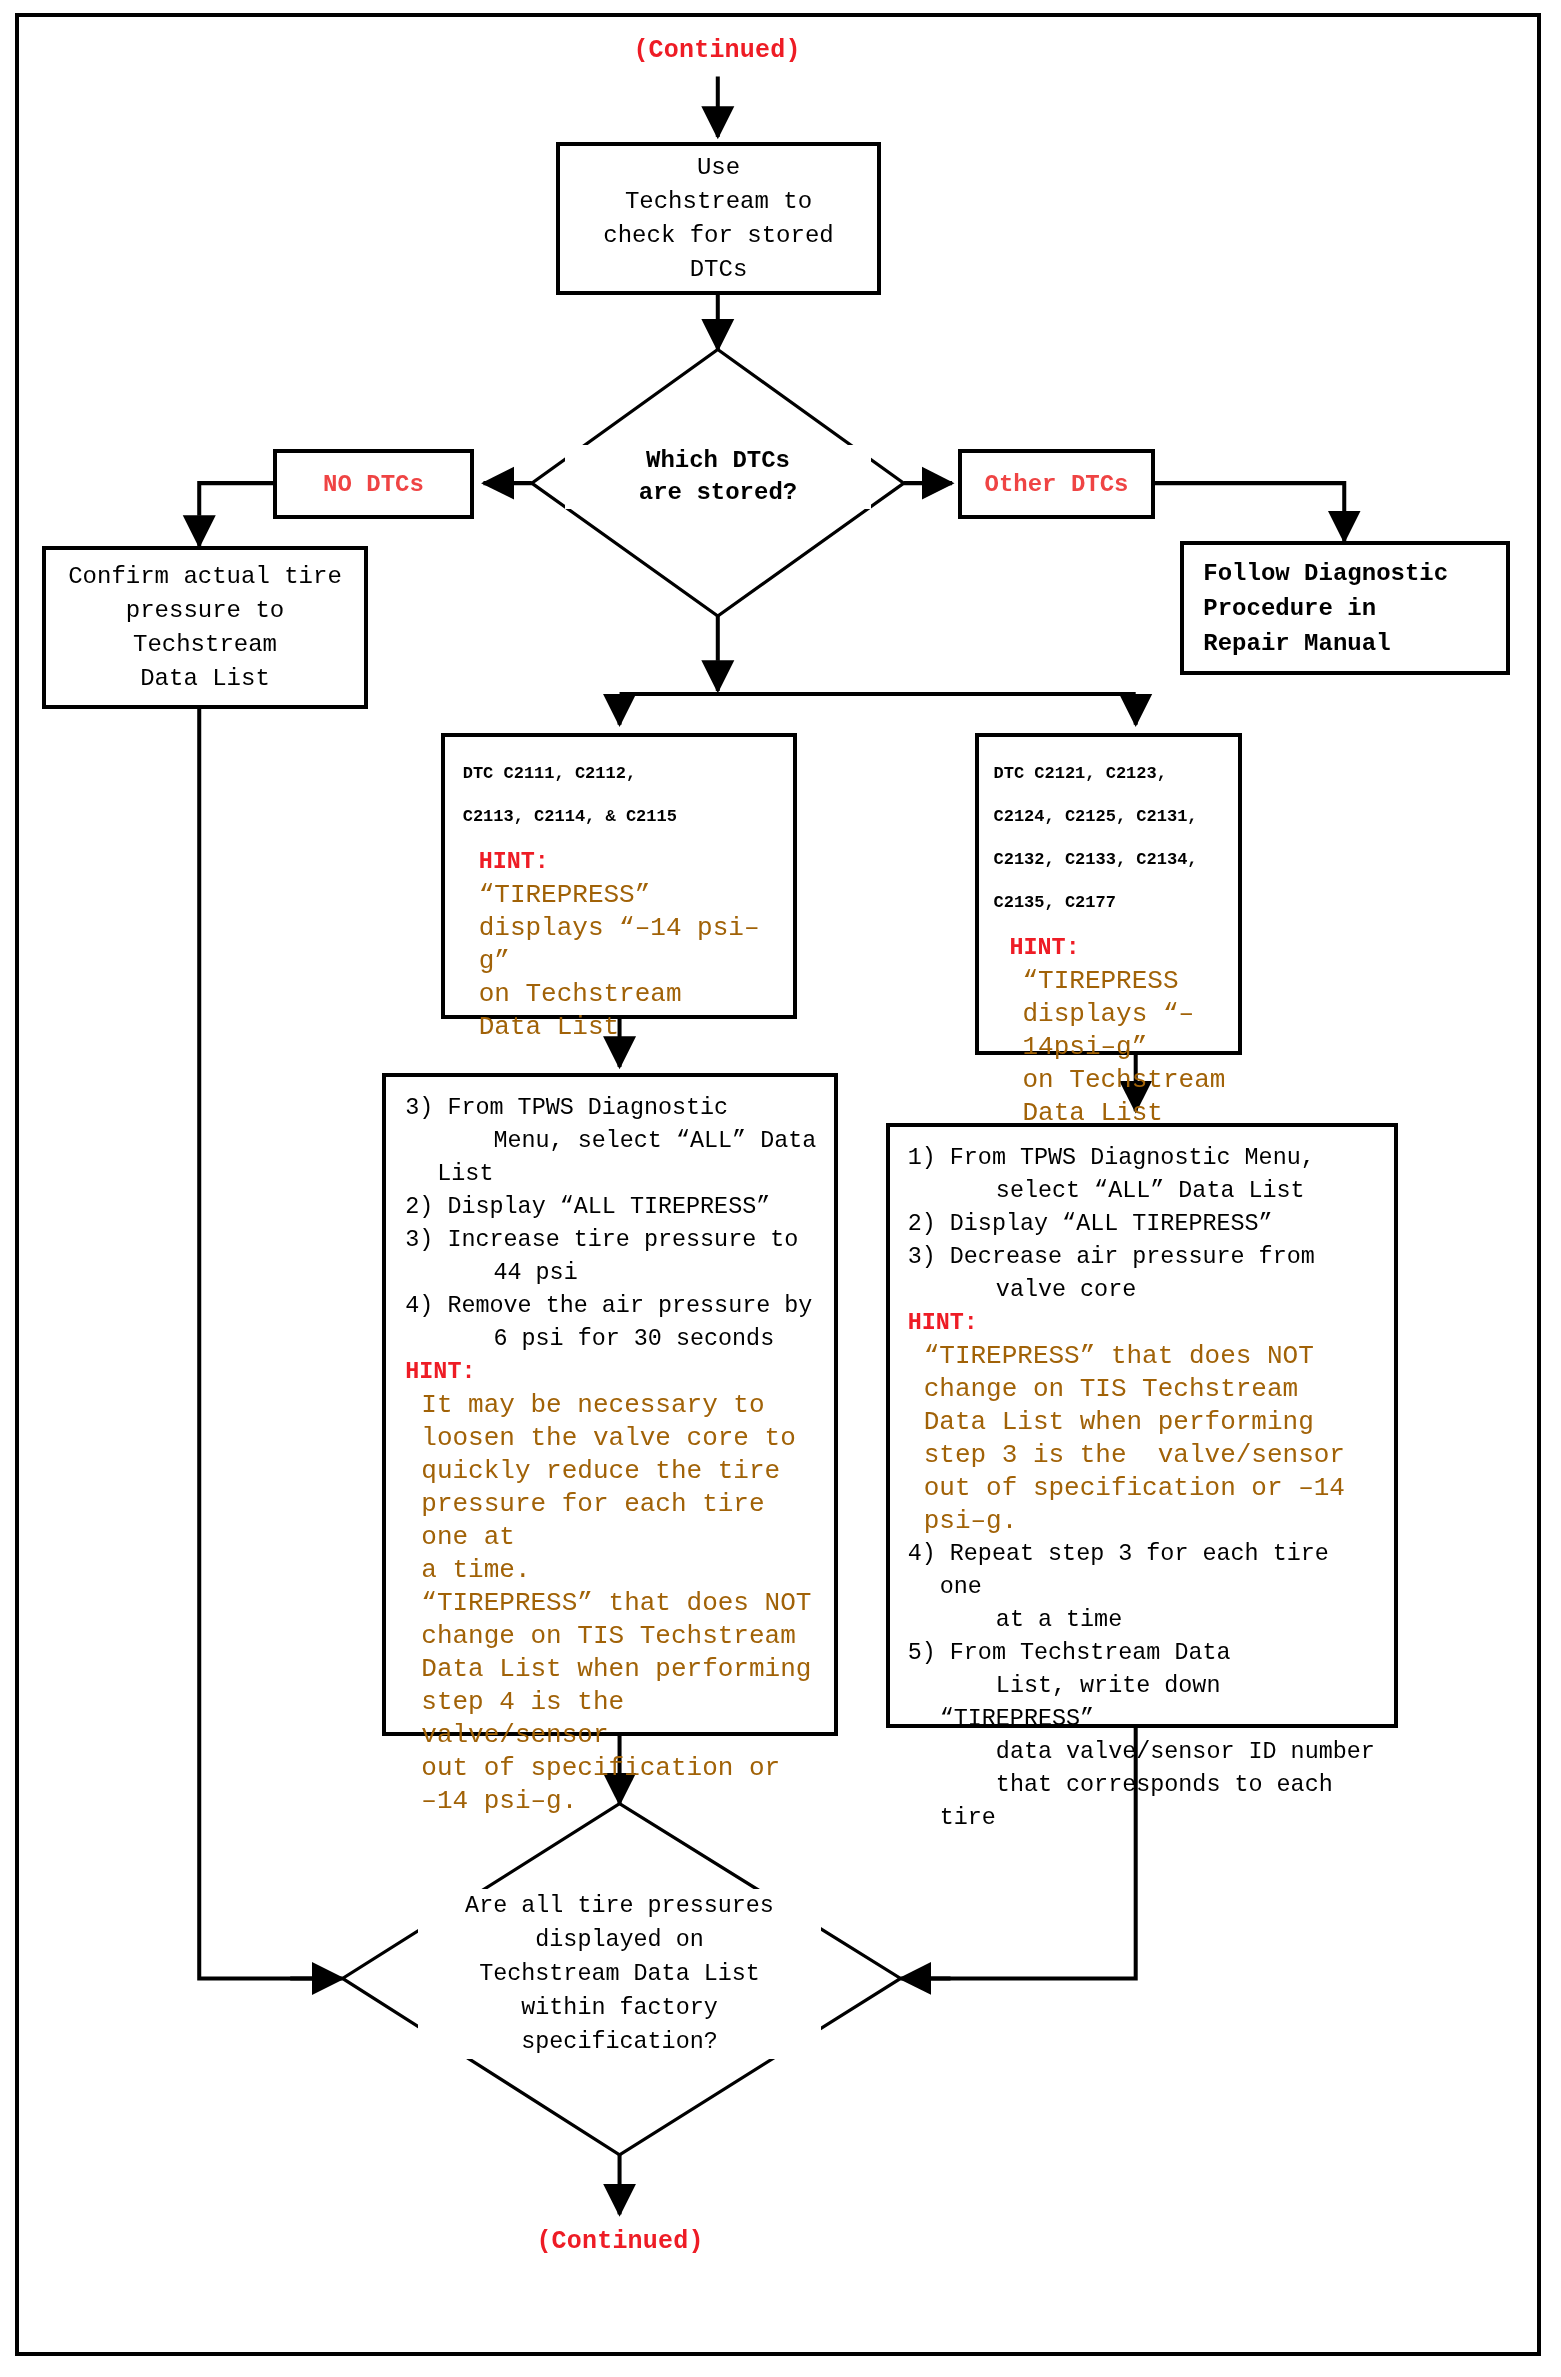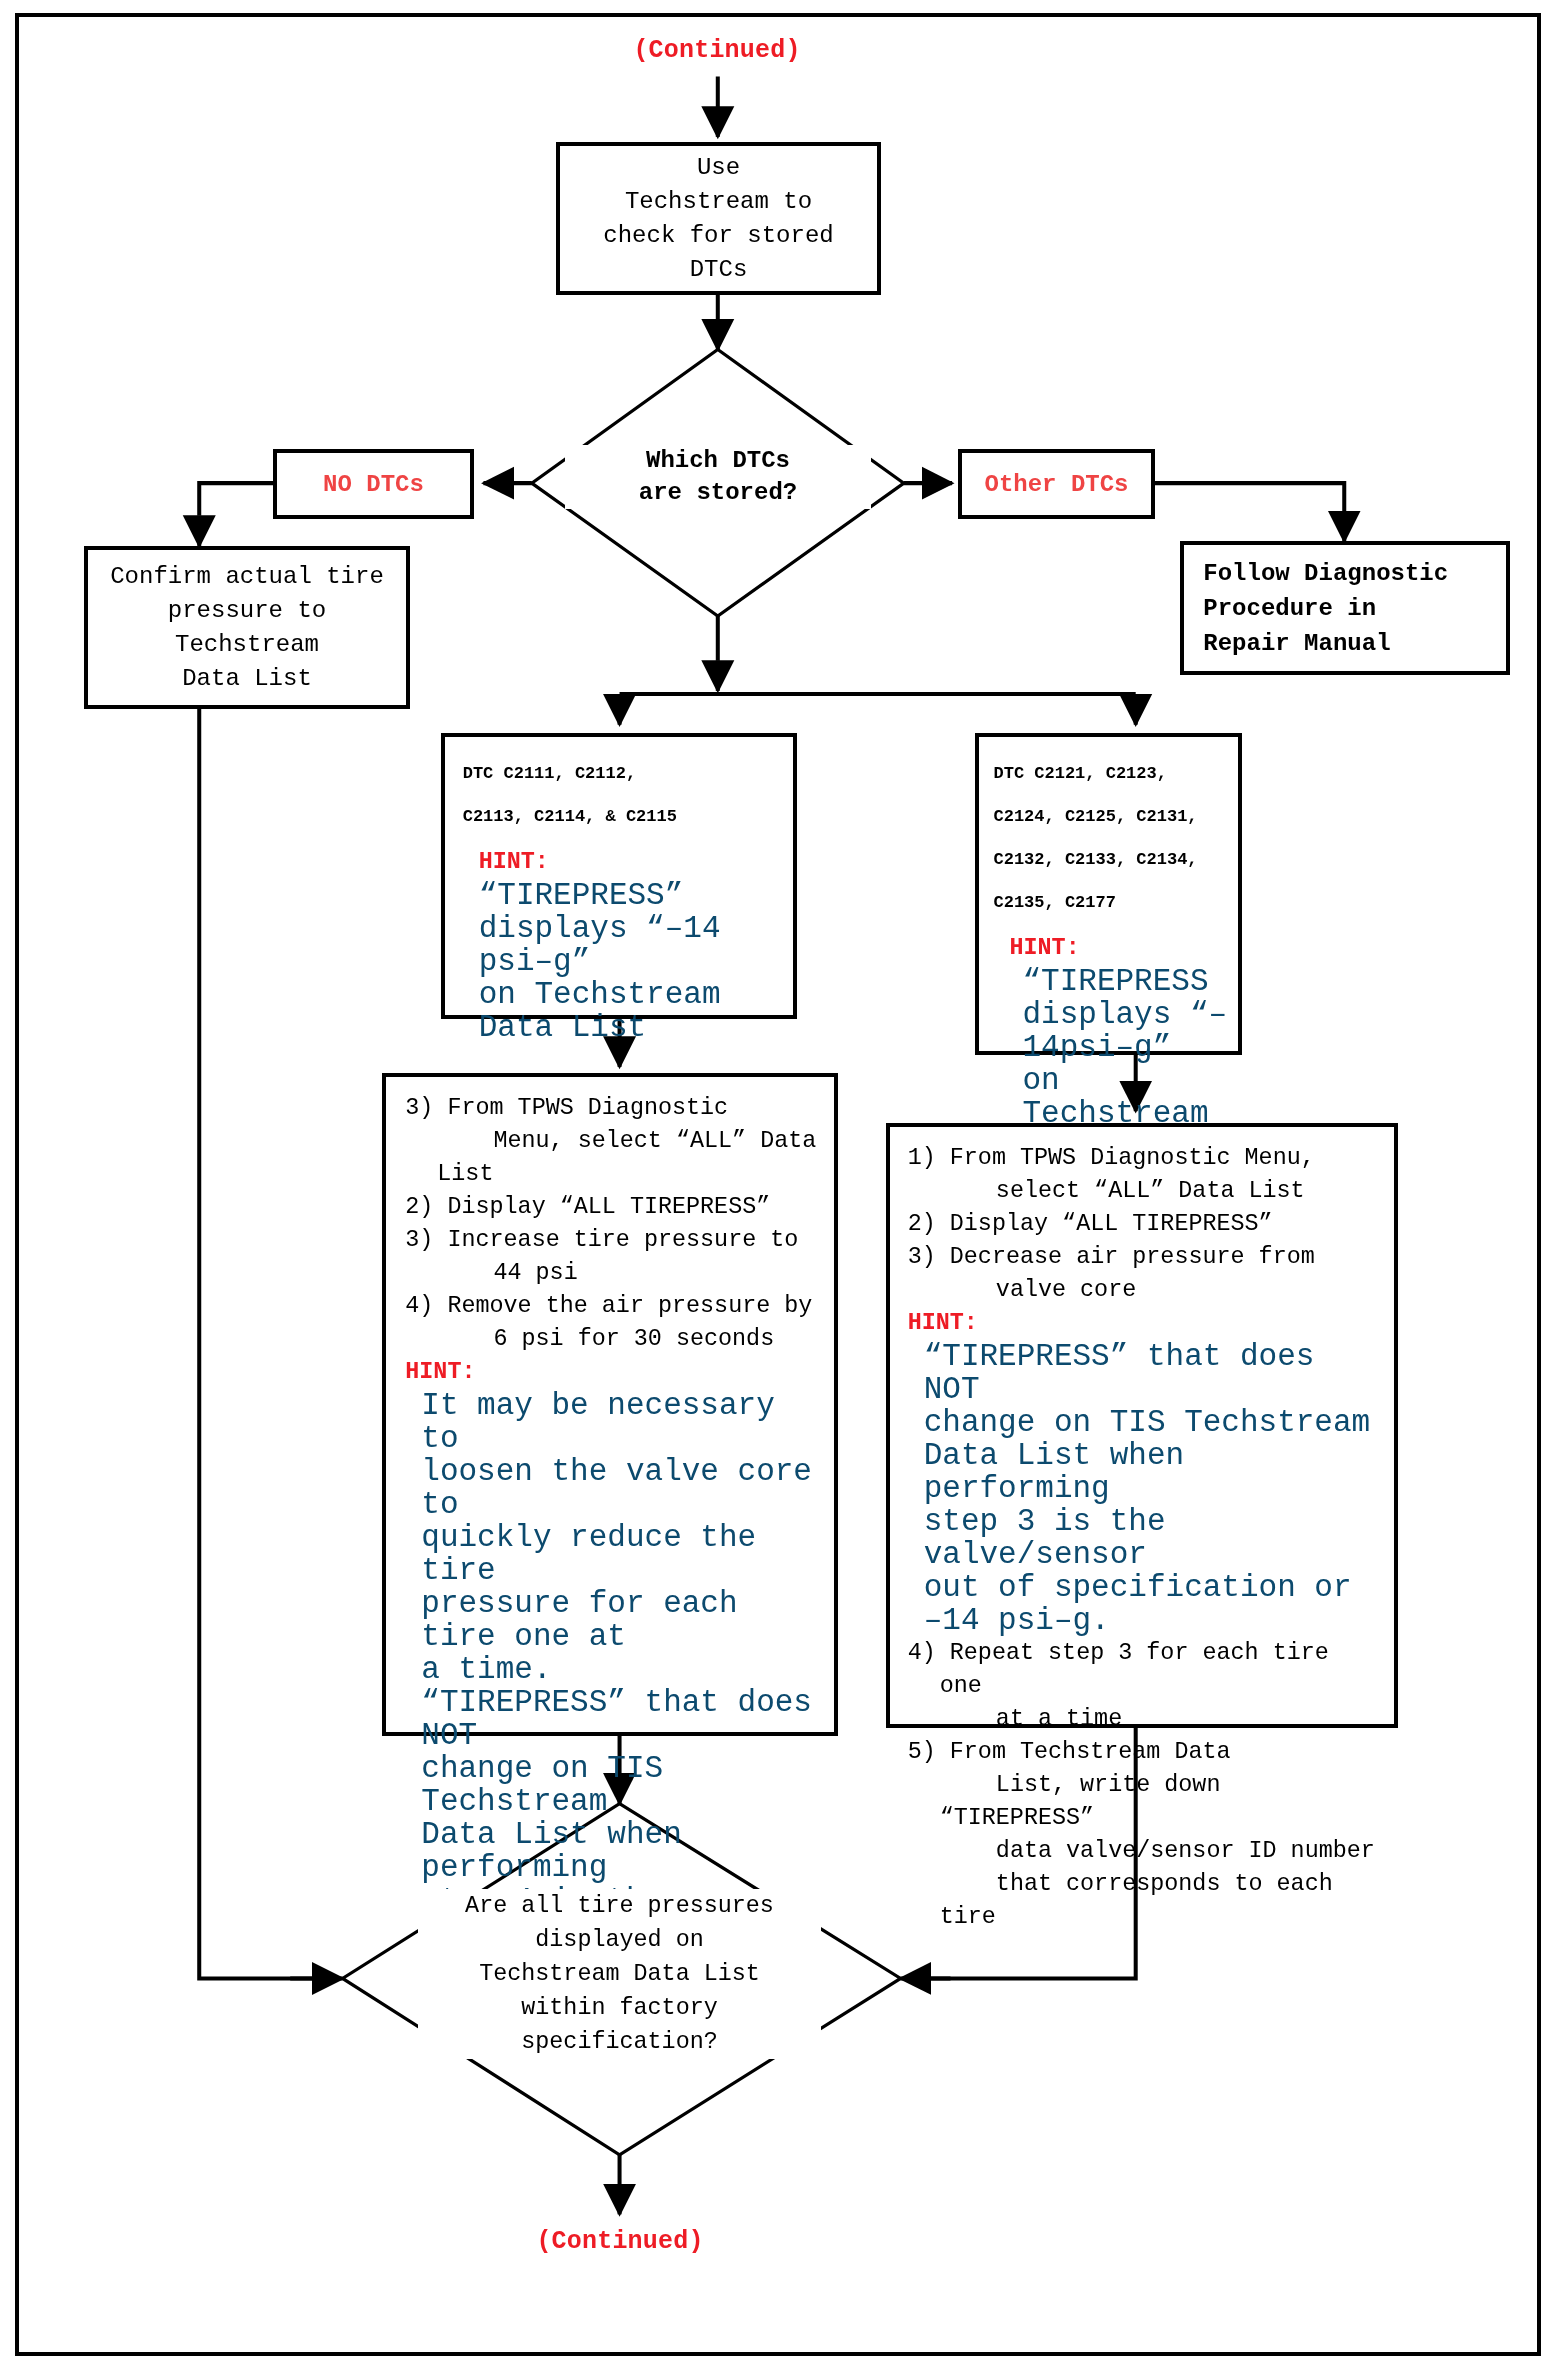--- a/index.html
+++ b/index.html
@@ -96,23 +96,23 @@
     line-height: 43px;
     color: #000000;
   }
   .t-hint-label {
     font-size: 23.4px;
     font-weight: bold;
     line-height: 33px;
     color: #ee1c25;
   }
   .t-hint-body {
-    font-size: 31px;
+    font-size: 26px;
     line-height: 33px;
-    color: #0c4a6e;
+    color: #a16207;
   }
   .t-step {
     font-size: 23.4px;
     line-height: 33px;
     color: #000000;
   }
   .indent1 { padding-left: 16px; }
   .indent2 { padding-left: 29px; }
   .hang {
     padding-left: 32px;
@@ -198,21 +198,21 @@
               display:flex; align-items:center; justify-content:center;">
     <div class="txt ctr t-branch">NO DTCs</div>
   </div>
 
   <div class="node boxnode" style="left:958px; top:449px; width:197px; height:70px;
               display:flex; align-items:center; justify-content:center;">
     <div class="txt ctr t-branch">Other DTCs</div>
   </div>
 
   <div class="node boxnode" style="left:42px; top:546px; width:326px; height:163px;
-              display:flex; align-items:center; justify-content:center;margin-left:42px;">
+              display:flex; align-items:center; justify-content:center;">
     <div class="txt ctr t-box-main">Confirm actual tire
 pressure to
 Techstream
 Data List</div>
   </div>
 
   <div class="node boxnode" style="left:1180px; top:541px; width:330px; height:134px;
               display:flex; align-items:center; justify-content:flex-start;">
     <div class="txt lft t-follow" style="padding-left:19.3px;">Follow Diagnostic
 Procedure in

